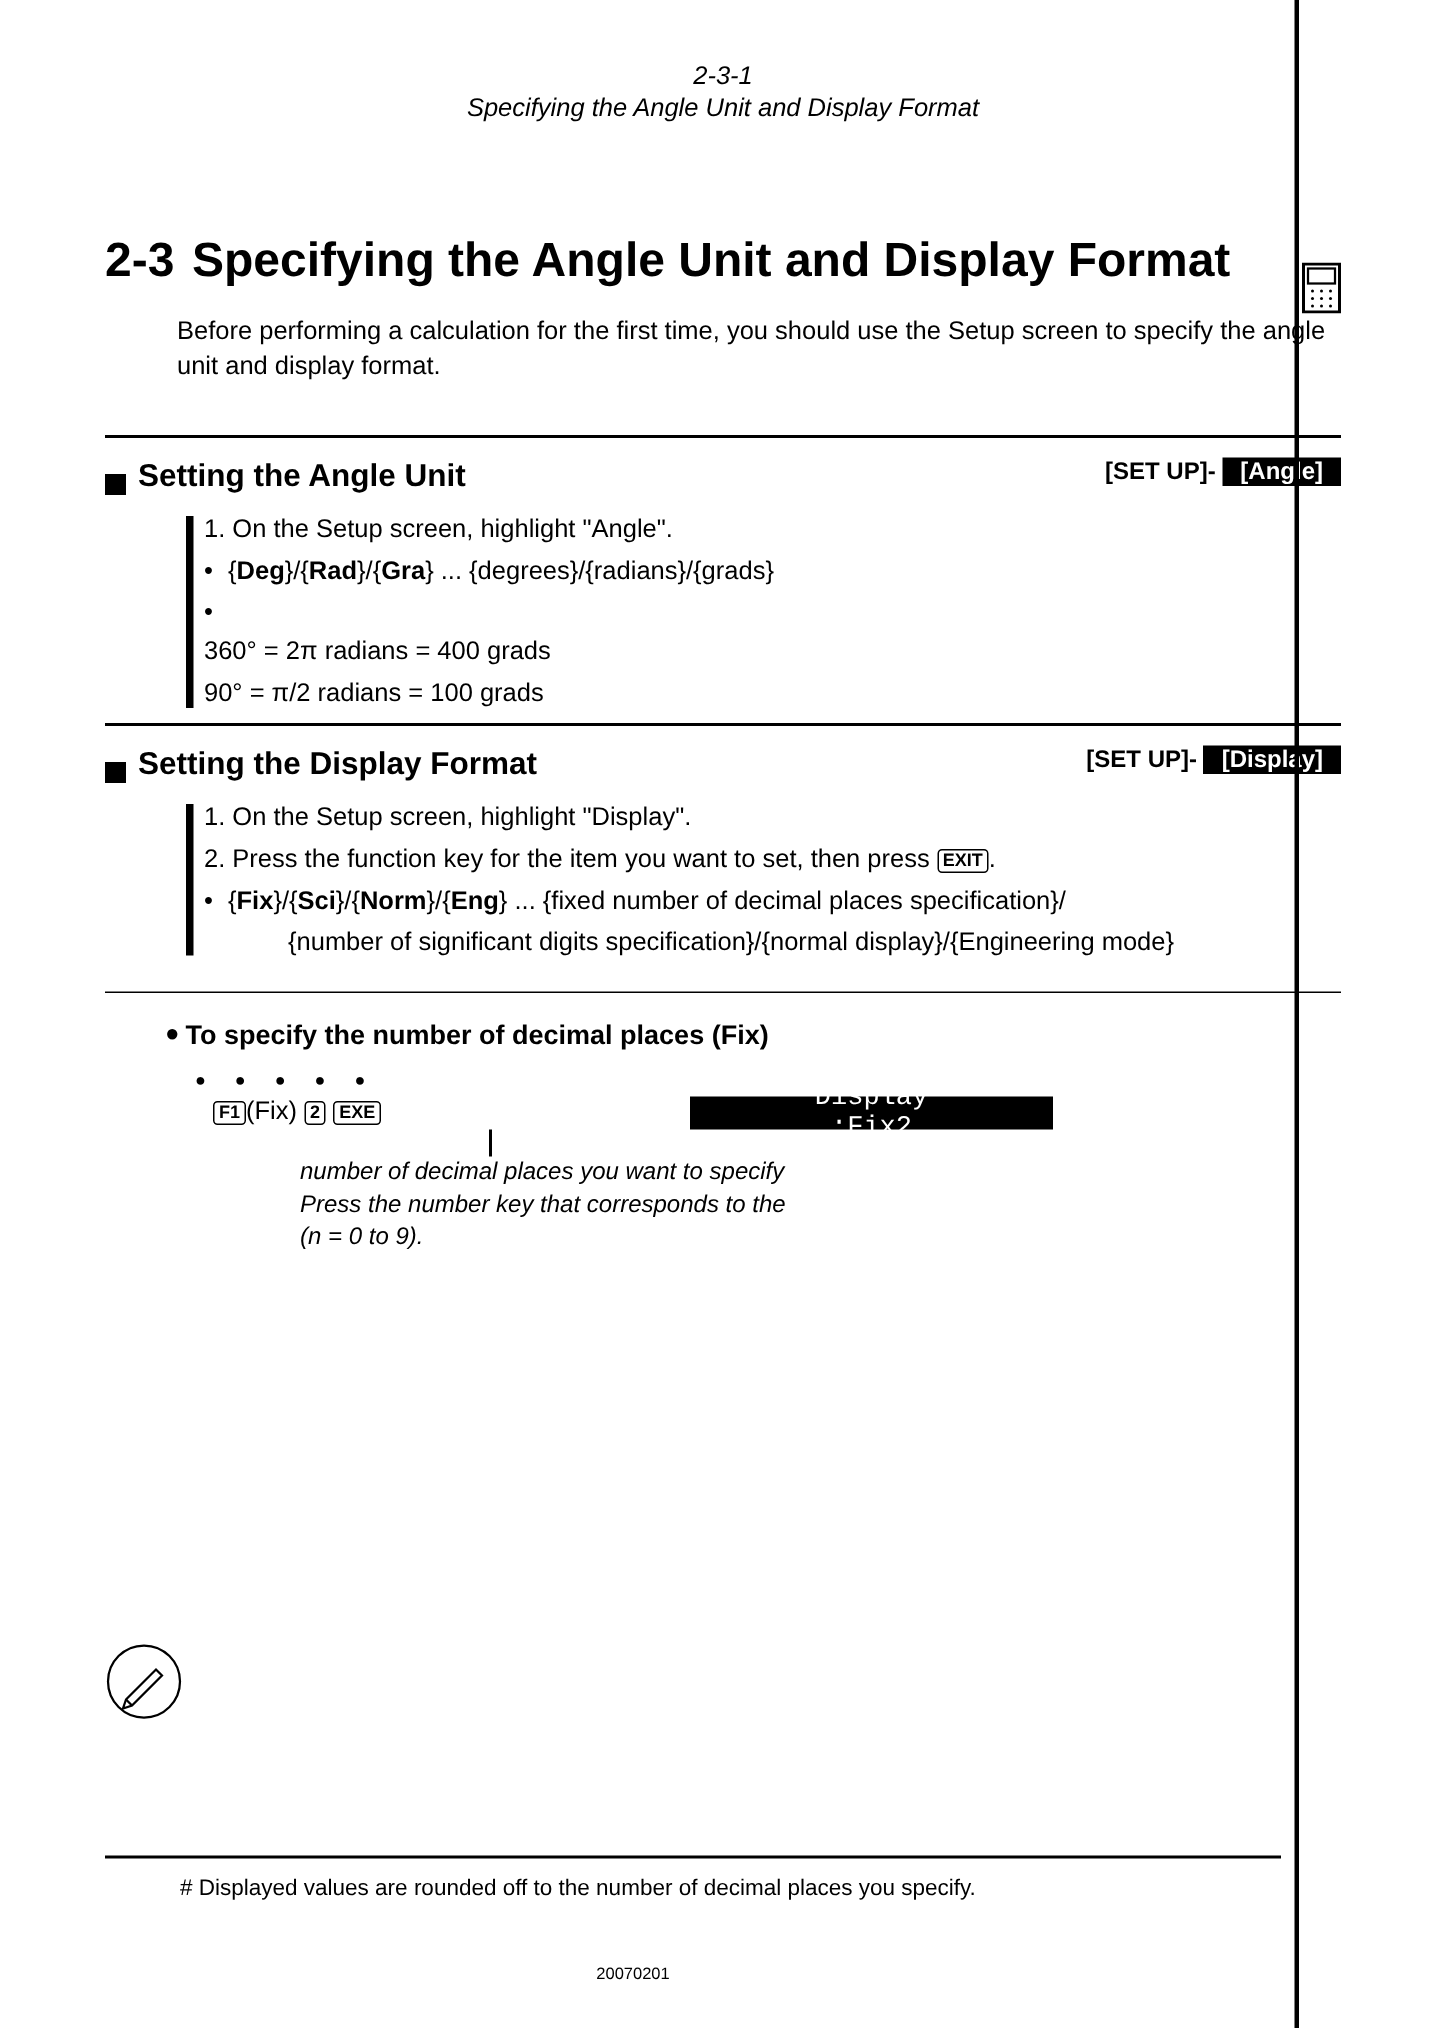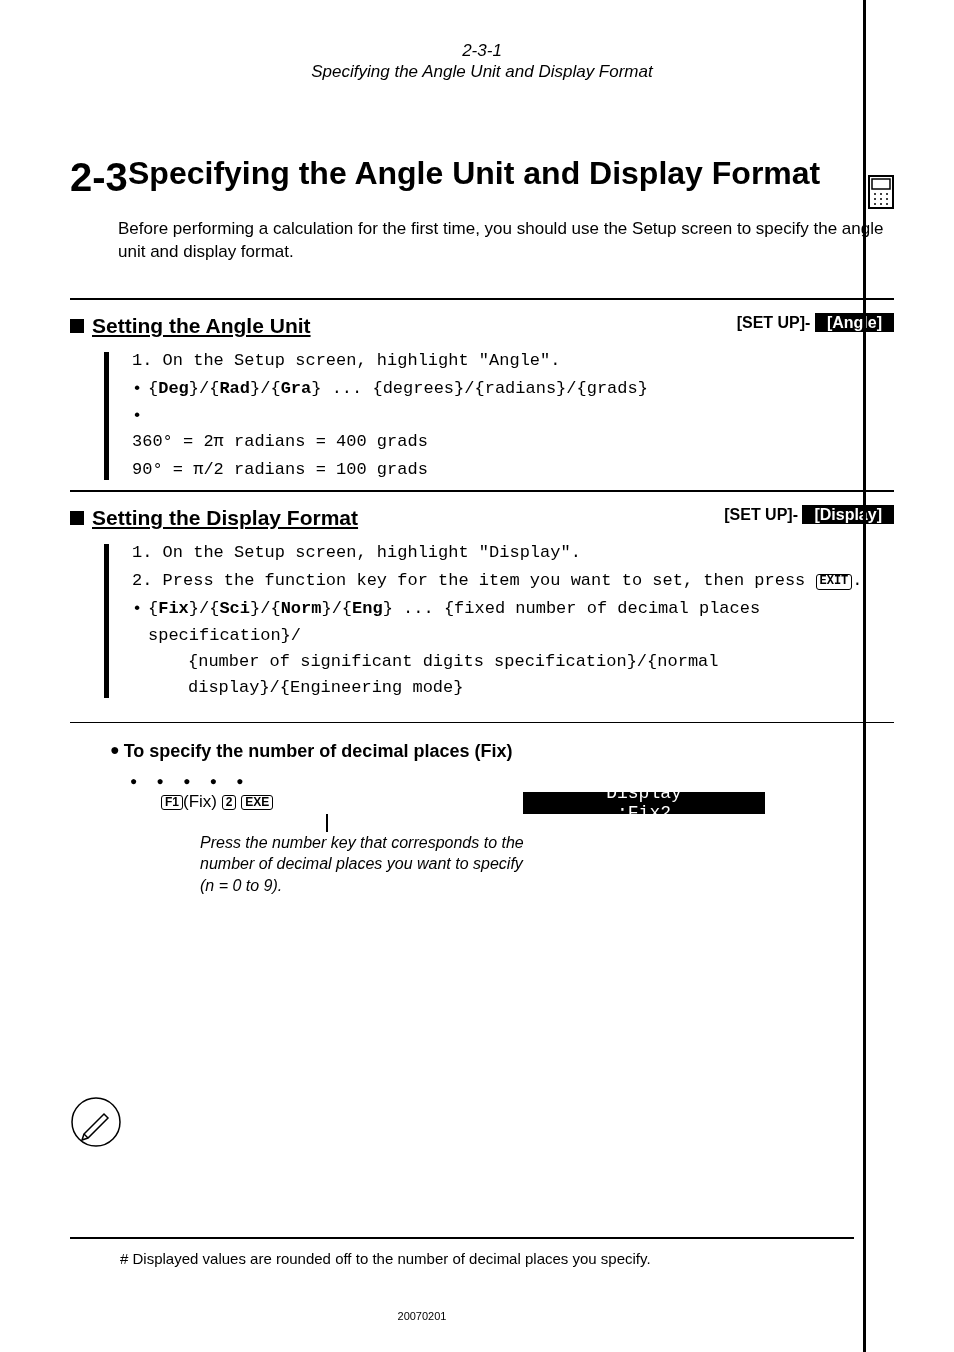--- a/index.html
+++ b/index.html
@@ -50,21 +50,21 @@
 .header-title {
   font-style: italic;
   font-size: 17px;
 }
 .h1-wrap {
   display: flex;
   margin-top: 55px;
   margin-bottom: 18px;
 }
 .h1-num {
-  font-size: 40px;
+  font-size: 32px;
   font-weight: bold;
   width: 58px;
   flex-shrink: 0;
 }
 .h1-text {
   font-size: 32px;
   font-weight: bold;
   line-height: 1.15;
 }
 .intro {
@@ -84,22 +84,21 @@
   margin: 20px 0 18px 0;
 }
 .section-hdr {
   display: flex;
   justify-content: space-between;
   align-items: flex-start;
   margin-bottom: 10px;
 }
 .sec-left {
   display: flex;
-  align-items: center;
-  text-decoration: underline;
+  align-items: flex-end;
 }
 .sq {
   width: 14px;
   height: 14px;
   background: #000;
   margin-right: 8px;
   flex-shrink: 0;
 }
 .sec-title {
   font-size: 21px;
@@ -109,25 +108,24 @@
   font-size: 16px;
   font-weight: bold;
   white-space: nowrap;
 }
 .inv {
   background: #000;
   color: #fff;
   padding: 1px 12px;
 }
 .steps {
-  margin-left: 34px;
+  margin-left: 54px;
   position: relative;
-  padding-left: 28px;
+  padding-left: 12px;
   margin-bottom: 6px;
-  font-family: Liberation Mono, monospace;
 }
 .steps-bar {
   position: absolute;
   left: 0;
   top: 4px;
   bottom: 4px;
   width: 5px;
   background: #000;
 }
 .steps-inner {
@@ -181,22 +179,21 @@
   letter-spacing: 8px;
   margin-bottom: 4px;
   margin-left: 60px;
 }
 .ex-label {
   width: 106px;
   flex-shrink: 0;
 }
 .ex-body-row {
   display: flex;
-  margin-left: 91px;
-  gap: 44px;
+  margin-left: 72px;
 }
 .ex-keys {
   font-size: 17px;
   width: 300px;
 }
 .calc-display {
   background: #000;
   color: #fff;
   font-family: 'Courier New', monospace;
   font-size: 18px;
@@ -368,22 +365,22 @@
       <span class="key">EXE</span>
     </div>
     <div class="calc-display">
       <span>Display</span>
       <span>:Fix2</span>
     </div>
   </div>
 
   <div class="ex-note">
     <div class="ex-note-line"></div>
+    <div>number of decimal places you want to specify</div>
     <div>Press the number key that corresponds to the</div>
-    <div>number of decimal places you want to specify</div>
     <div><span>(</span><span style="font-style:italic">n</span><span> = 0 to 9).</span></div>
   </div>
 
   <div class="pencil-icon">
     <svg width="52" height="52" viewBox="0 0 52 52">
       <circle cx="26" cy="26" r="24" fill="none" stroke="#000" stroke-width="1.5"></circle>
       <path d="M 14 38 L 34 18 L 38 22 L 18 42 L 12 44 Z" fill="none" stroke="#000" stroke-width="1.5"></path>
       <line x1="14" y1="38" x2="18" y2="42" stroke="#000" stroke-width="1.5"></line>
     </svg>
   </div>

